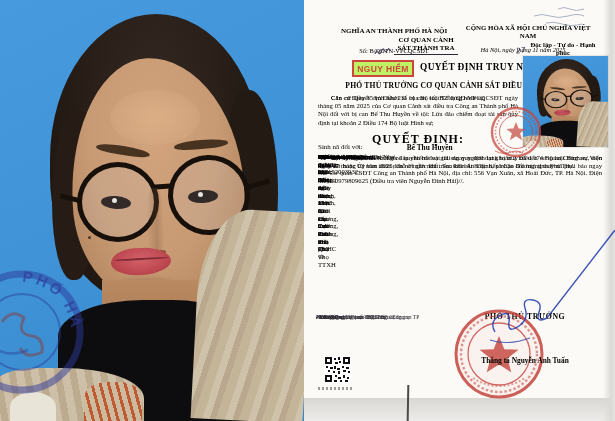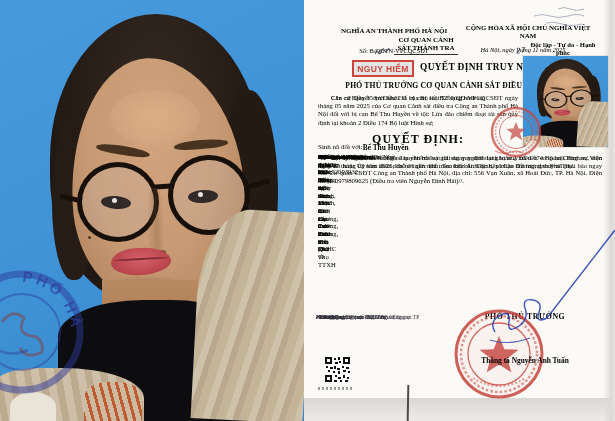--- a/index.html
+++ b/index.html
@@ -58,29 +58,29 @@
   .doc-no{left:330px;top:47px;width:128px;text-align:center;font-size:6.4px;font-weight:normal;}
   .doc-no svg{position:static;vertical-align:-2px;}
   .hdr-r{left:458px;top:24px;width:140px;text-align:center;font-weight:bold;font-size:6.9px;line-height:8.4px;}
   .hdr-r .u{position:static;display:inline-block;border-bottom:1px solid #2e2b35;padding-bottom:1px;font-size:6.6px;}
   .date-line{left:448px;top:46px;width:150px;text-align:center;font-style:italic;font-size:6.4px;font-weight:normal;}
   .date-line .day{position:static;font-family:"DejaVu Sans",sans-serif;font-size:7.5px;color:#3a3752;display:inline-block;transform:rotate(-6deg);}
   .corner-note{left:528px;top:4px;width:70px;height:26px;opacity:.8;}
 
   .badge{left:352px;top:60px;width:62px;height:17px;border:2px solid #ce463b;color:#ce463b;
          font-family:"Liberation Sans",sans-serif;font-weight:bold;font-size:8.5px;
-         display:flex;align-items:center;justify-content:center;letter-spacing:.4px;background:#e5e5e5;}
+         display:flex;align-items:center;justify-content:center;letter-spacing:.4px;background:#bef264;}
   .title{left:420px;top:62px;width:180px;font-weight:bold;font-size:9.3px;letter-spacing:.4px;}
   .subtitle{left:318px;top:81px;width:250px;text-align:center;font-weight:bold;font-size:7.6px;letter-spacing:.2px;}
 
   .basis{left:318px;top:94px;width:200px;font-size:6.7px;line-height:8.2px;text-align:justify;}
   .basis p{position:static;margin:0 0 1px 0;text-indent:13px;}
   .decision-h{left:318px;top:132px;width:200px;text-align:center;font-weight:bold;font-size:12px;letter-spacing:1px;}
   .wanted{left:318px;top:143px;width:260px;font-size:7px;}
-  .wanted b{position:static;font-size:7.4px;}
+  .wanted b{position:static;margin-left:44px;font-size:7.4px;}
 
   .info{left:318px;top:153px;width:284px;font-size:6.7px;line-height:7.7px;}
   .info .row{position:static;display:flex;}
   .info .c1{position:static;width:104px;}
   .info .c2{position:static;width:98px;}
   .info .c3{position:static;width:82px;}
   .info .full{position:static;width:100%;}
   .pre{white-space:pre-wrap;}
   .para{position:static;text-align:justify;text-indent:13px;margin-top:1px;}
 

